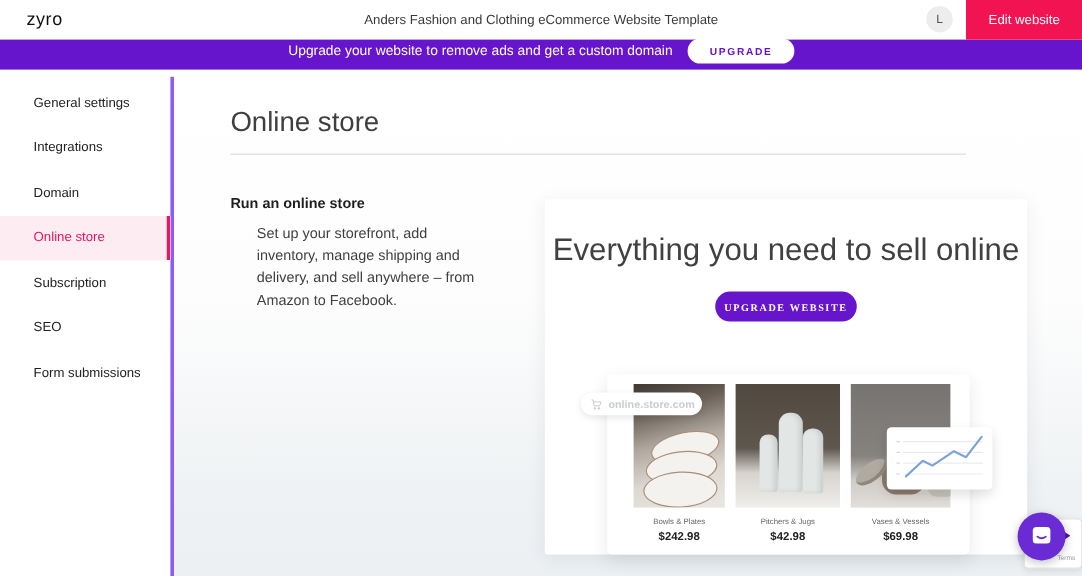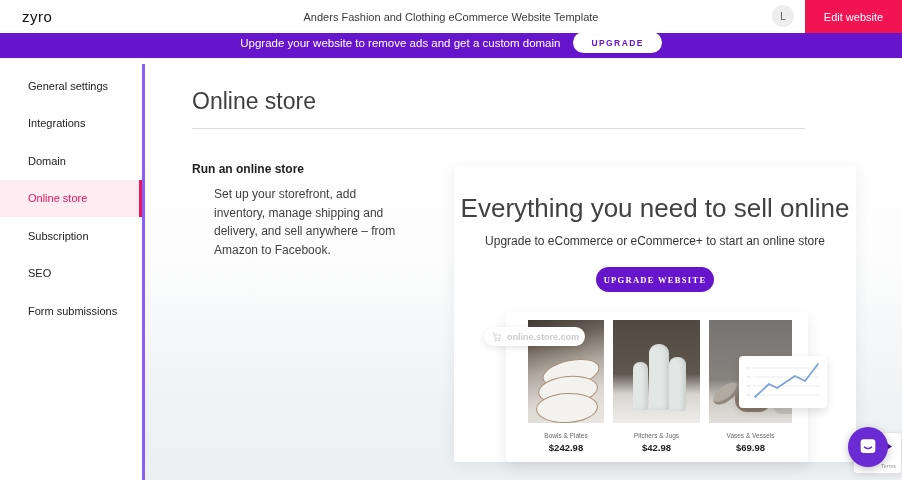--- a/index.html
+++ b/index.html
@@ -132,21 +132,20 @@
     <h1 class="page-title">Online store</h1>
     <div class="divider"></div>
 
     <section class="intro">
       <div class="intro-title">Run an online store</div>
       <div class="intro-desc">Set up your storefront, add inventory, manage shipping and delivery, and sell anywhere – from Amazon to Facebook.</div>
     </section>
 
     <section class="card">
       <h2 class="card-heading">Everything you need to sell online</h2>
-      <div class="card-sub">Upgrade to eCommerce or eCommerce+ to start an online store</div>
       <button class="card-btn">UPGRADE WEBSITE</button>
 
       <div class="mockup">
         <div class="products">
 
           <figure class="product">
             <div class="ph ph-bowls">
               <div class="bowl b1"></div>
               <div class="bowl b2"></div>
               <div class="bowl b3"></div>

